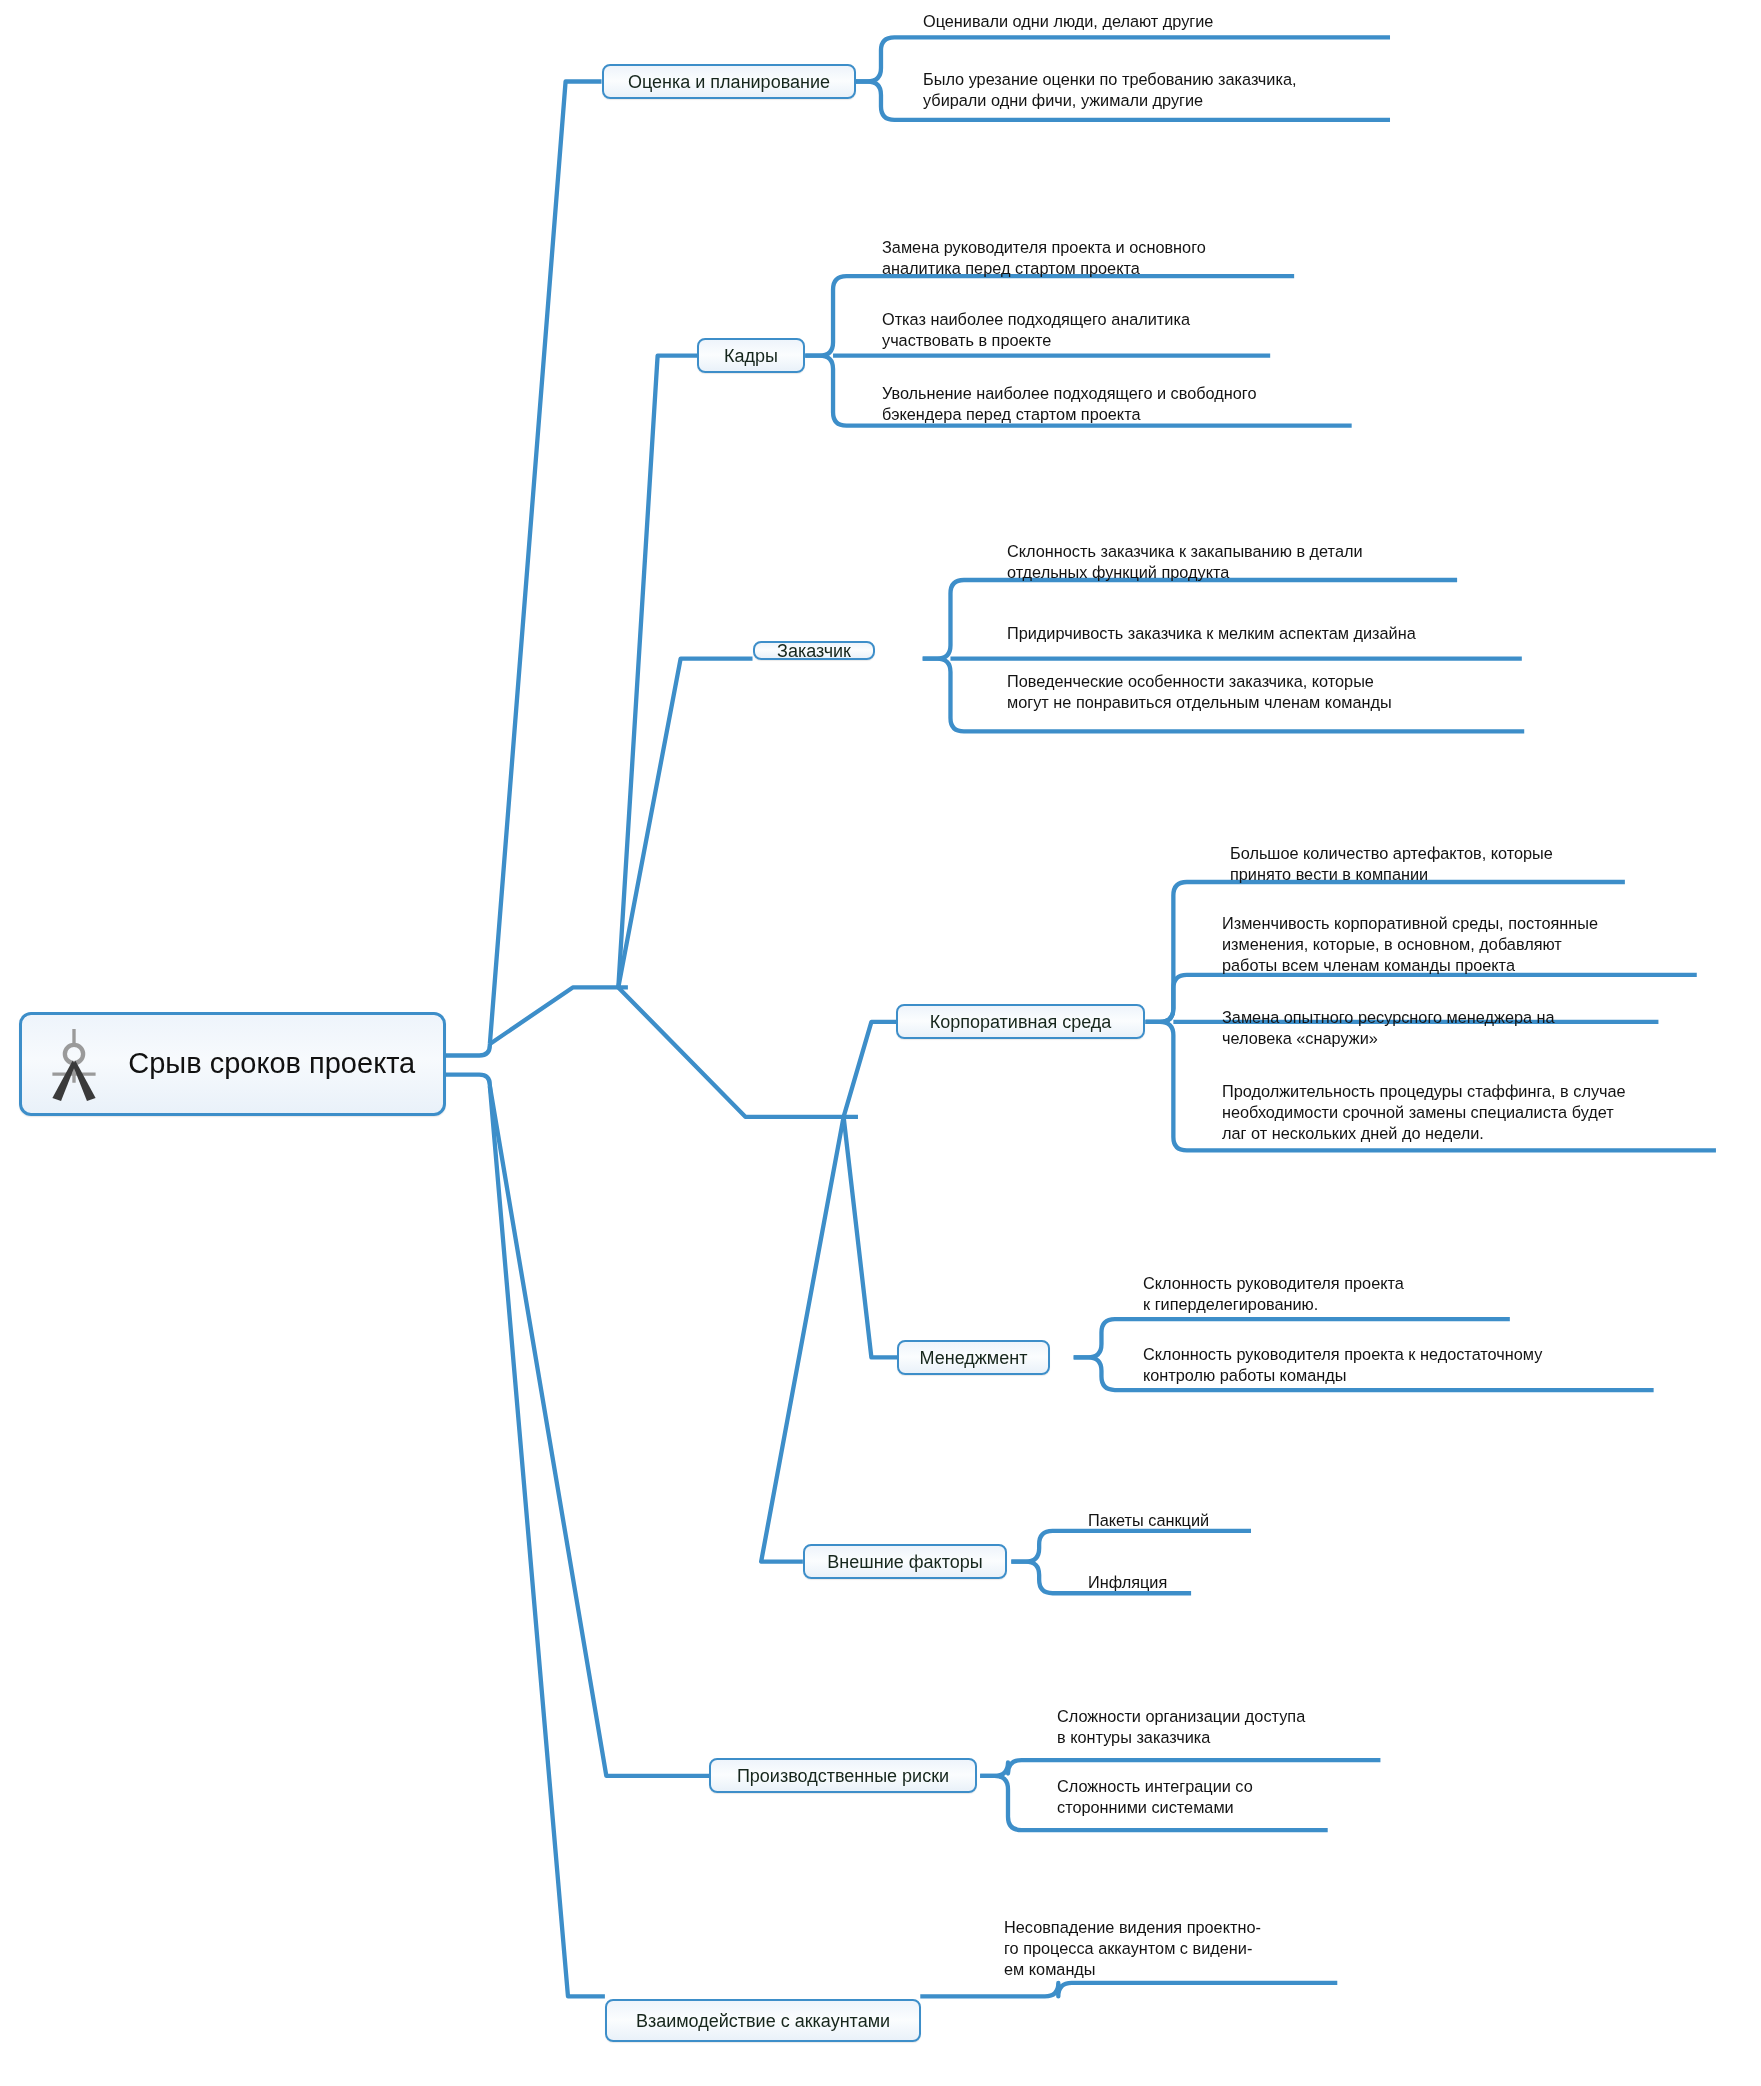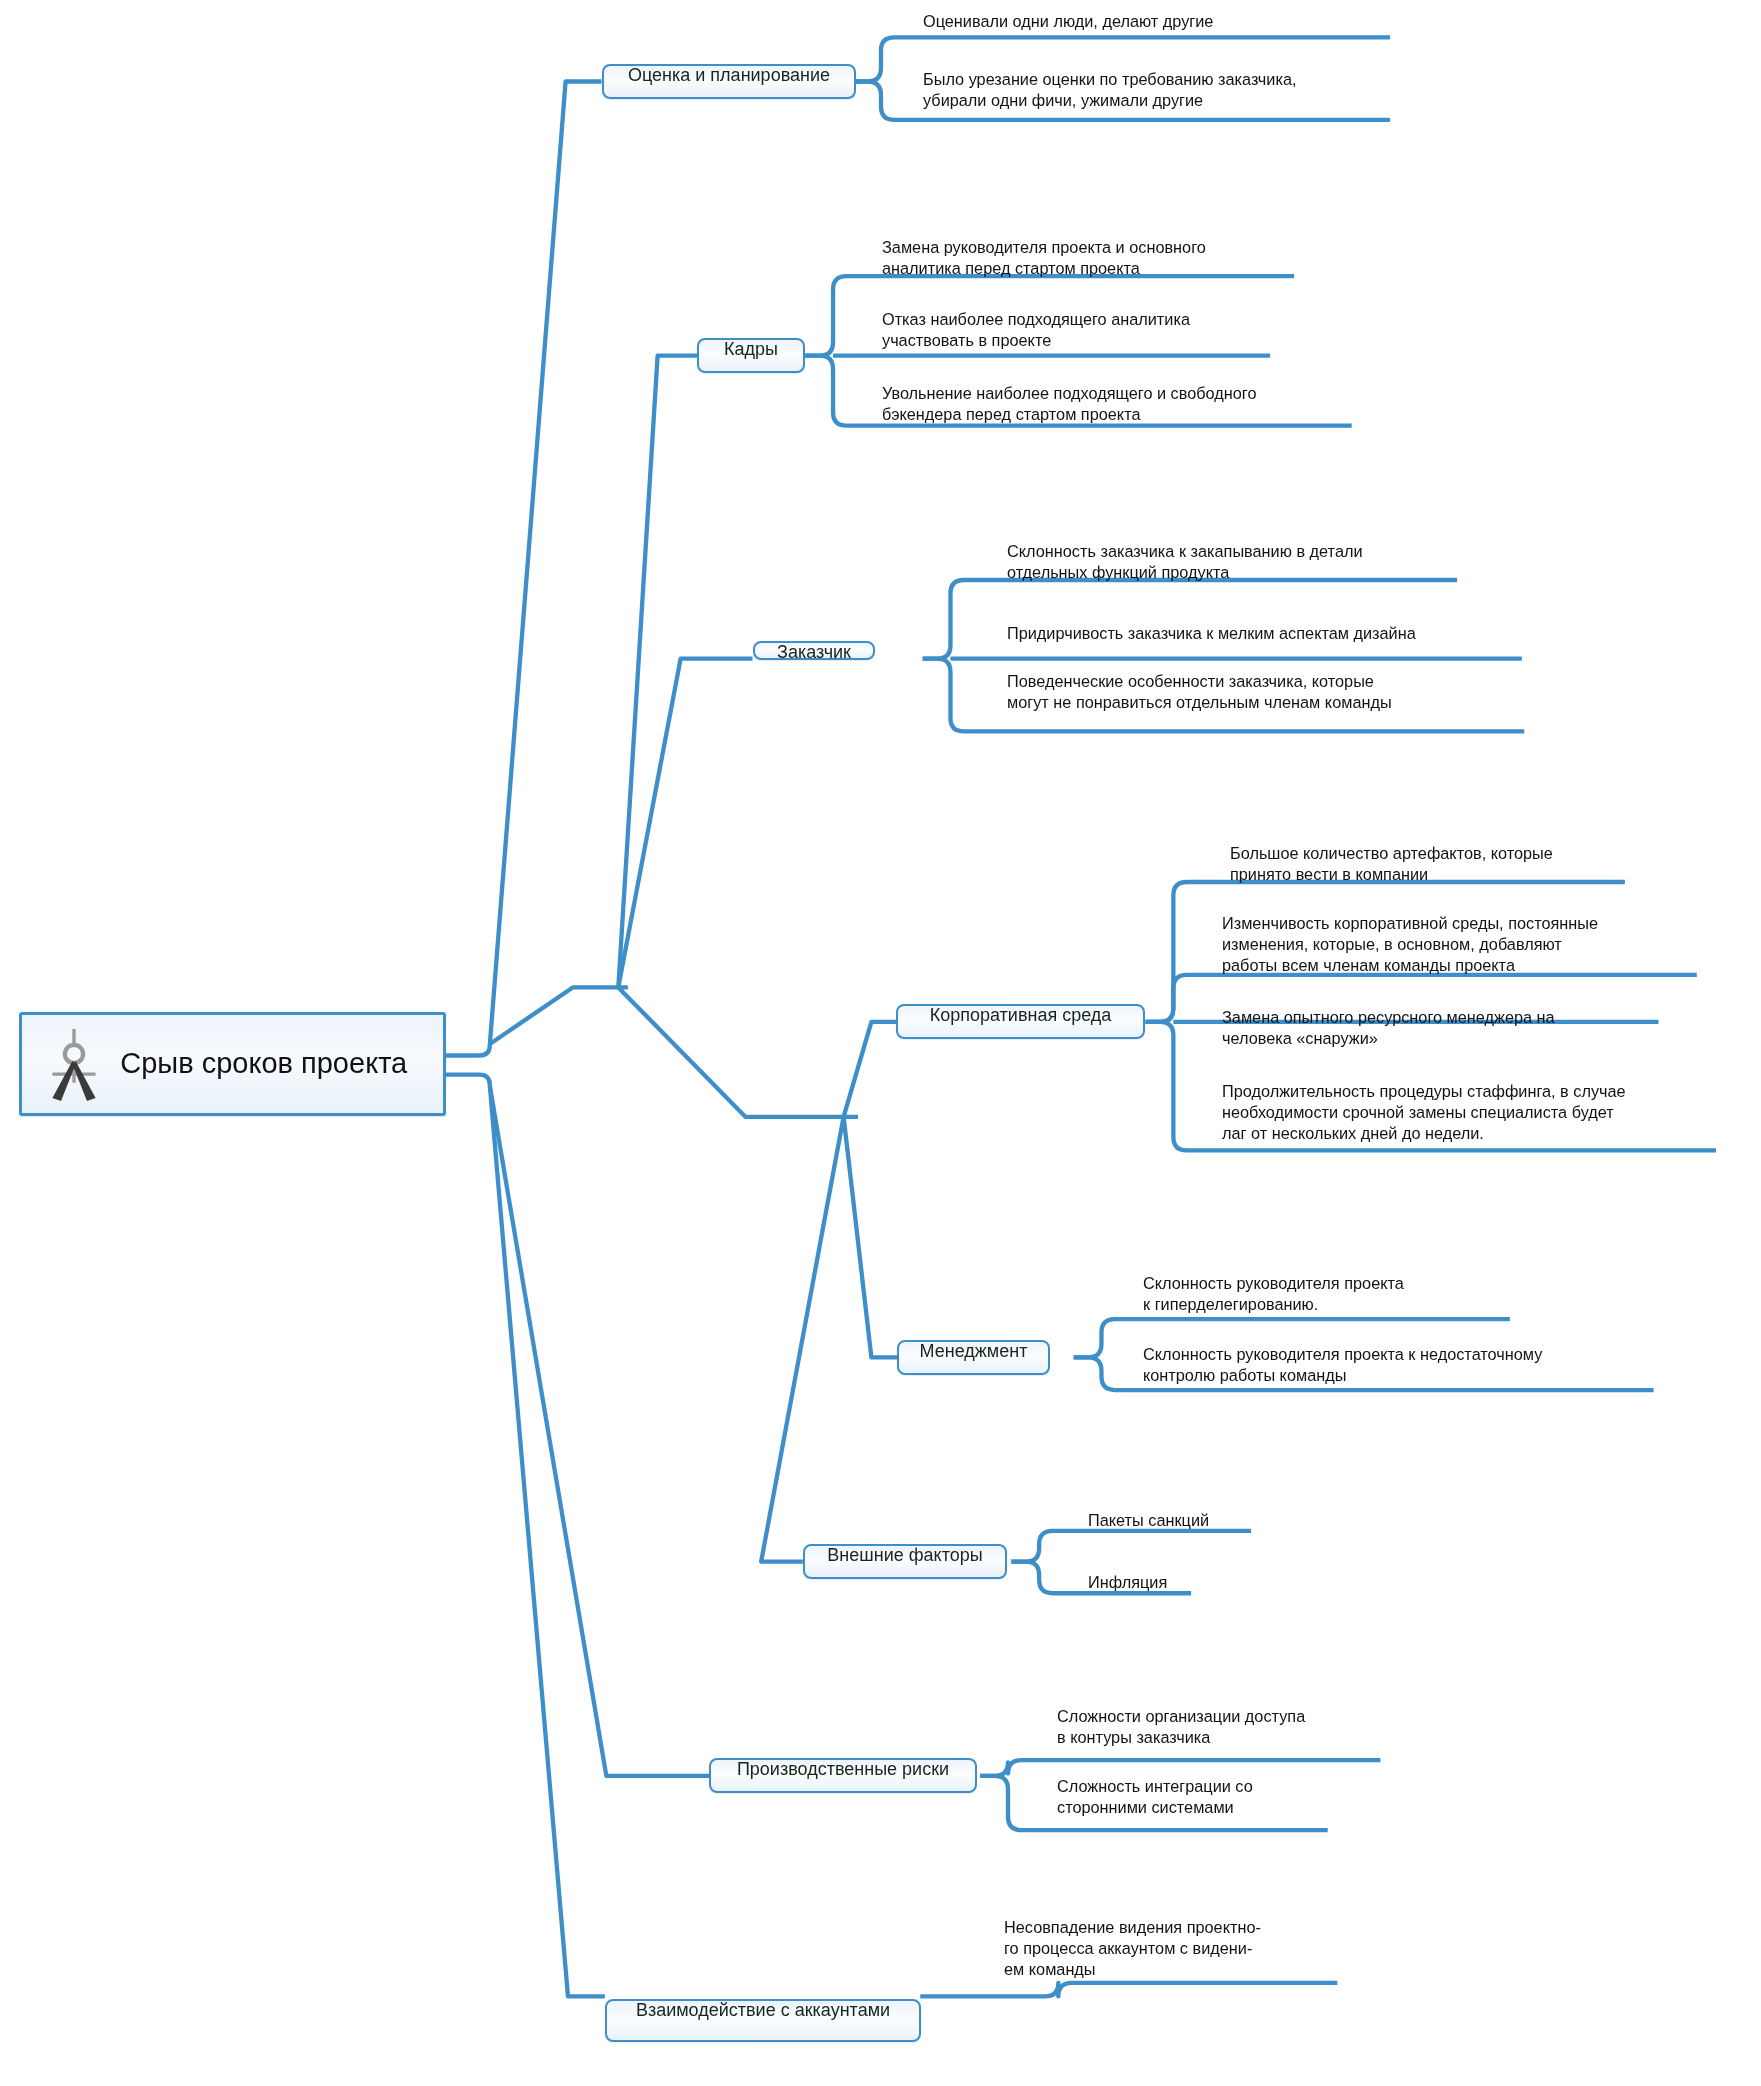--- a/index.html
+++ b/index.html
@@ -21,39 +21,40 @@
     width:1761px;
     height:2087px;
     pointer-events:none;
   }
   
   .root-node{
     position:absolute;
     box-sizing:border-box;
     display:flex;
     align-items:center;
-    gap:10px;
+    gap:18px;
     padding:0 16.3px;
     border:3.4px solid #3d8ec9;
-    border-radius:3px;
+    border-radius:12px;
     background:linear-gradient(180deg,#eef4fb 0%,#f7fafd 45%,#e9f1f9 100%);
     box-shadow:0 1px 1.4px rgba(0,0,0,.10);
   }
   .root-label{
     font-size:29px;
     line-height:1.1;
     color:#111111;
     white-space:nowrap;
   }
   .root-icon{flex:0 0 auto;display:block;}
   
   .branch-node{
     position:absolute;
     box-sizing:border-box;
     display:flex;
+    align-items:center;
     justify-content:center;
     padding:0 10.5px;
     border:2.4px solid #3d8ec9;
     border-radius:8.1px;
     background:linear-gradient(180deg,#eef4fb 0%,#fbfdfe 48%,#e9f1f9 100%);
     box-shadow:0 1px 1px rgba(0,0,0,.09);
     white-space:nowrap;
   }
   .branch-label{
     font-size:18px;

